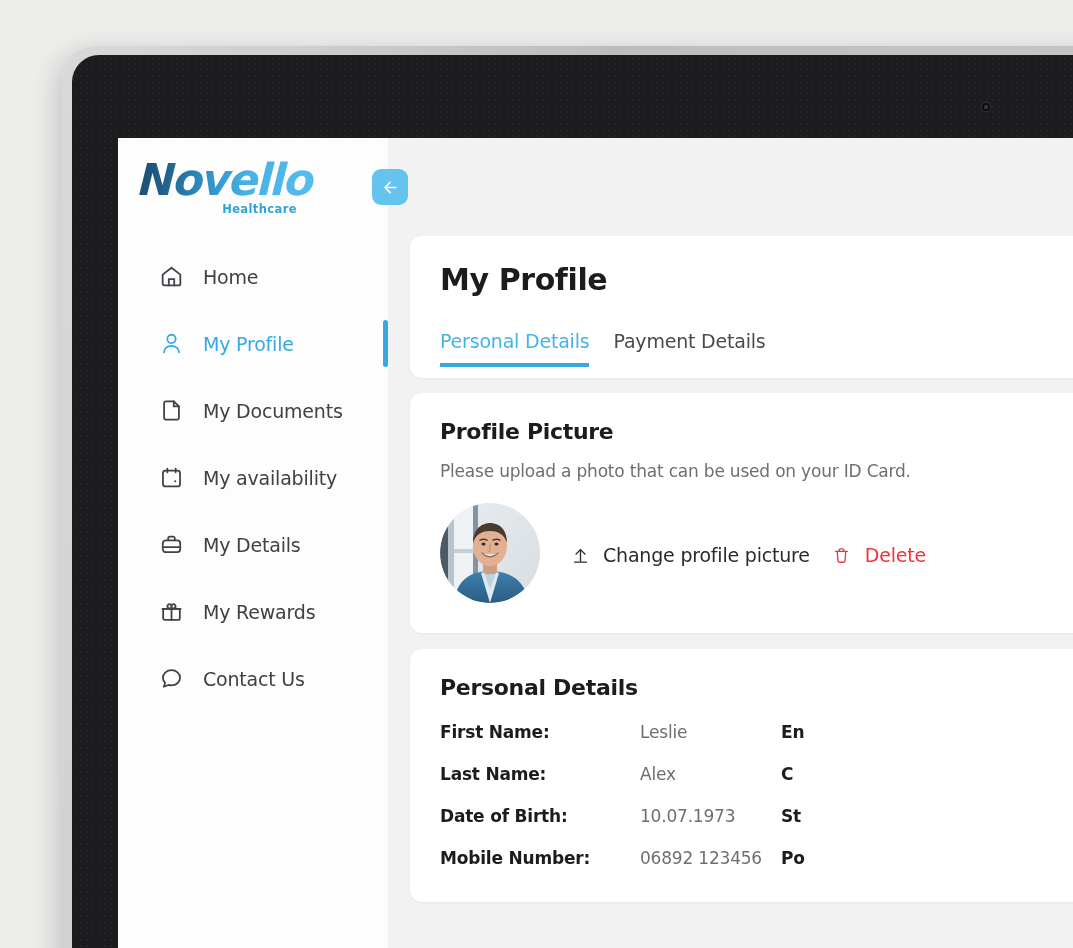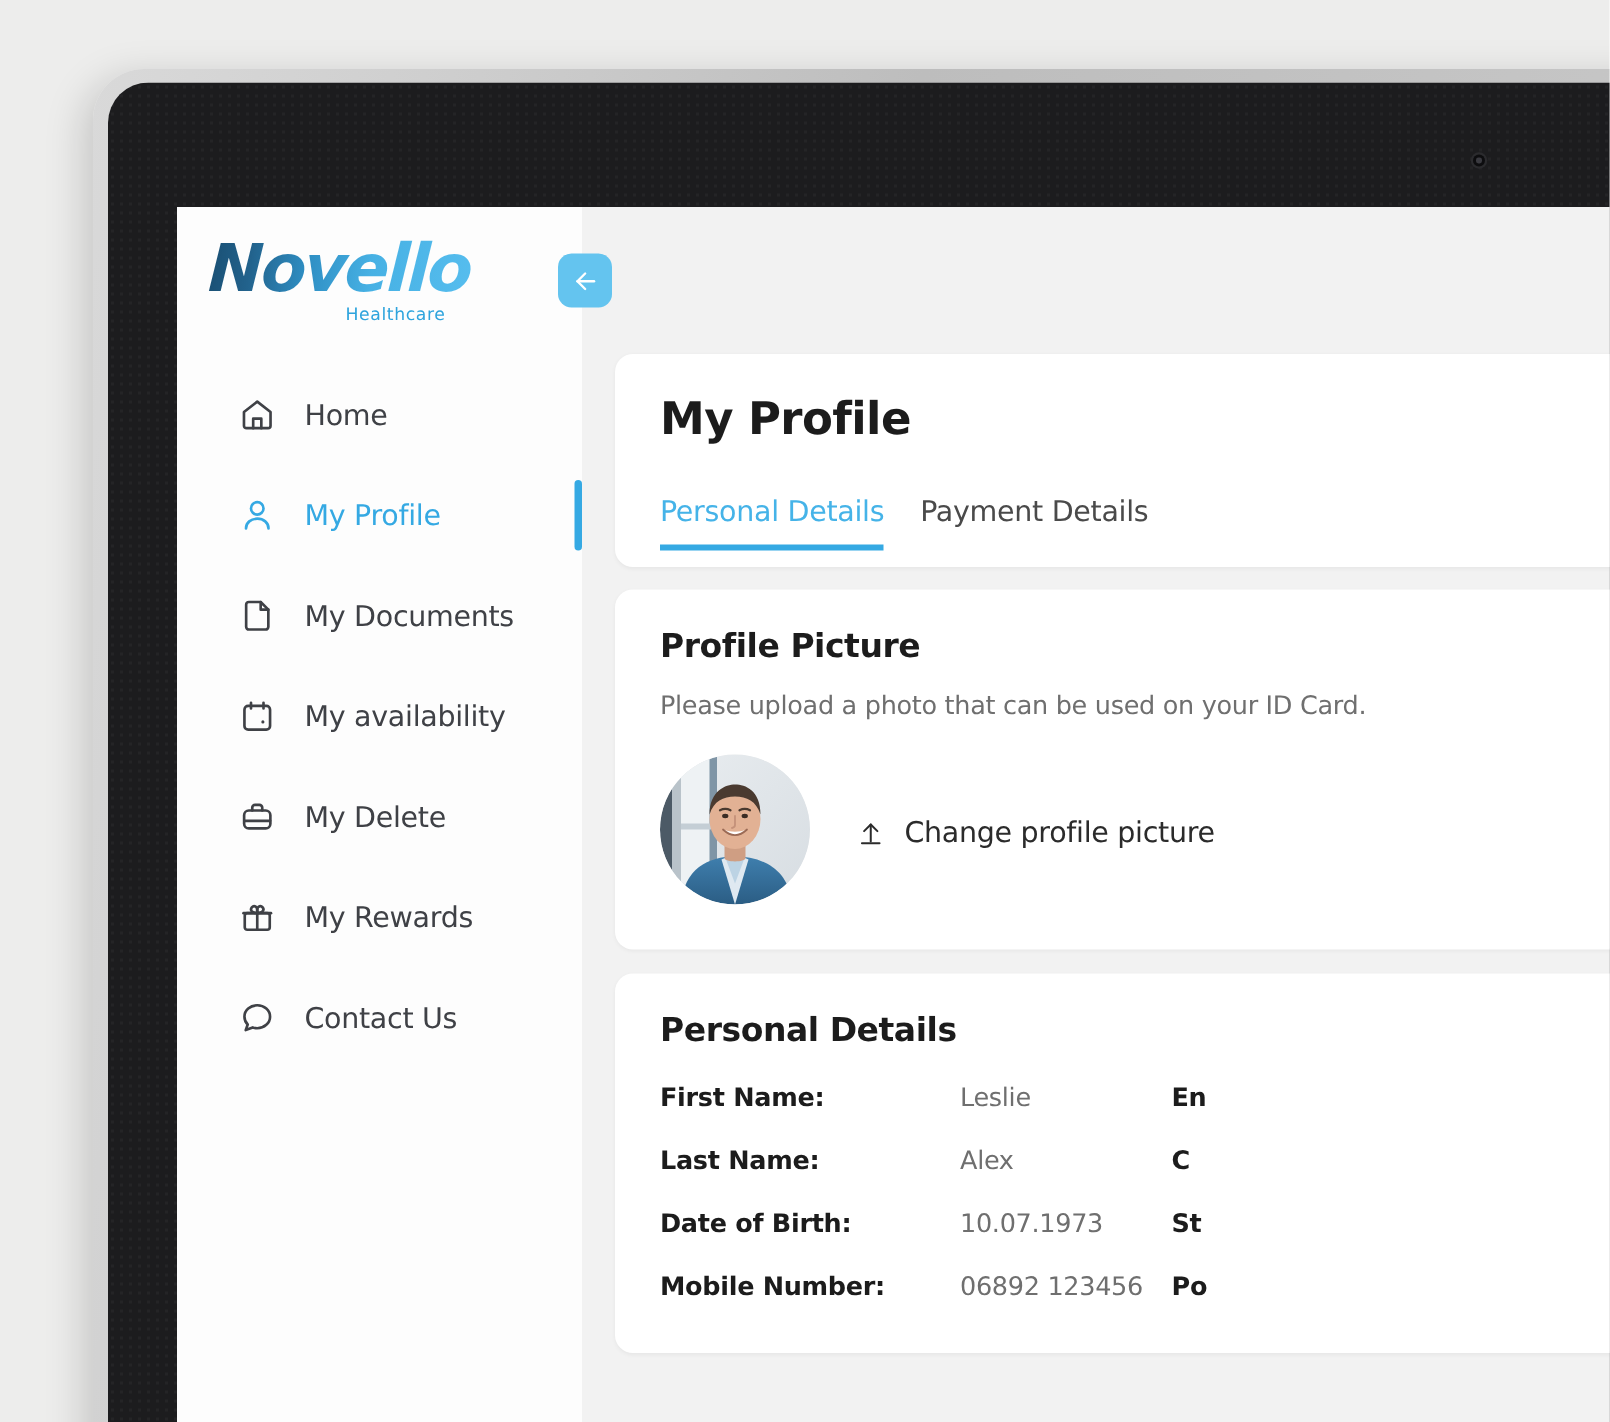--- a/index.html
+++ b/index.html
@@ -99,21 +99,21 @@
     color: transparent;
     font-style: italic;
     transform: skewX(-3deg);
     display: inline-block;
   }
   #brand-logo .subword {
     position: absolute;
     right: 2px;
     top: 44px;
     font-family: "DejaVu Sans", sans-serif;
-    font-weight: 400;
+    font-weight: 700;
     font-size: 11.5px;
     letter-spacing: 0.4px;
     color: #2ea4dd;
   }
 
   #back-button {
     position: absolute;
     left: 254px;
     top: 31px;
     width: 36px;
@@ -331,21 +331,21 @@
         </div>
 
         <div class="nav-item">
           <span class="nav-icon">
             <svg width="25" height="25" viewBox="0 0 24 24" fill="none" stroke="#3f4146" stroke-width="1.7" stroke-linecap="round" stroke-linejoin="round">
               <rect x="3.6" y="8" width="16.8" height="11.4" rx="3"></rect>
               <path d="M8.8 8V6.2a1.8 1.8 0 0 1 1.8-1.8h2.8a1.8 1.8 0 0 1 1.8 1.8V8"></path>
               <path d="M3.8 14.6h16.4"></path>
             </svg>
           </span>
-          <span class="nav-label">My Delete</span>
+          <span class="nav-label">My Details</span>
         </div>
 
 
         <div class="nav-item">
           <span class="nav-icon">
             <svg width="25" height="25" viewBox="0 0 24 24" fill="none" stroke="#3f4146" stroke-width="1.7" stroke-linecap="round" stroke-linejoin="round">
               <rect x="4" y="9.4" width="16" height="10.6" rx="1.6"></rect>
               <path d="M3.2 9.4h17.6"></path>
               <path d="M12 9.4v10.6"></path>
               <path d="M12 9.4S9.8 9.3 8.7 8.4a2 2 0 0 1 2.5-3.1c.9.7.8 4.1.8 4.1z"></path>
@@ -445,20 +445,30 @@
               <span class="action-icon">
                 <svg width="19" height="21" viewBox="0 0 24 24" fill="none" stroke="#2b2b2b" stroke-width="1.7" stroke-linecap="round" stroke-linejoin="round">
                   <path d="M12 19V4.6"></path>
                   <path d="M6.4 10.2 12 4.6l5.6 5.6"></path>
                   <path d="M4.6 20.4h14.8"></path>
                 </svg>
               </span>
               <span>Change profile picture</span>
             </div>
 
+            <div class="action-link" id="delete-picture-link">
+              <span class="action-icon">
+                <svg width="19" height="21" viewBox="0 0 24 24" fill="none" stroke="#f4323d" stroke-width="1.7" stroke-linecap="round" stroke-linejoin="round">
+                  <path d="M4.4 6.7h15.2"></path>
+                  <path d="M9.2 6.7V4.9a1.3 1.3 0 0 1 1.3-1.3h3a1.3 1.3 0 0 1 1.3 1.3v1.8"></path>
+                  <path d="M6.6 6.7 7.6 19a1.6 1.6 0 0 0 1.6 1.5h5.6a1.6 1.6 0 0 0 1.6-1.5l1-12.3"></path>
+                </svg>
+              </span>
+              <span>Delete</span>
+            </div>
           </div>
         </div>
       </section>
 
       <section class="card" id="personal-details-card">
         <h2 class="section-title">Personal Details</h2>
 
         <div id="details-grid">
           <div class="detail-label">First Name:</div>
           <div class="detail-value">Leslie</div>

